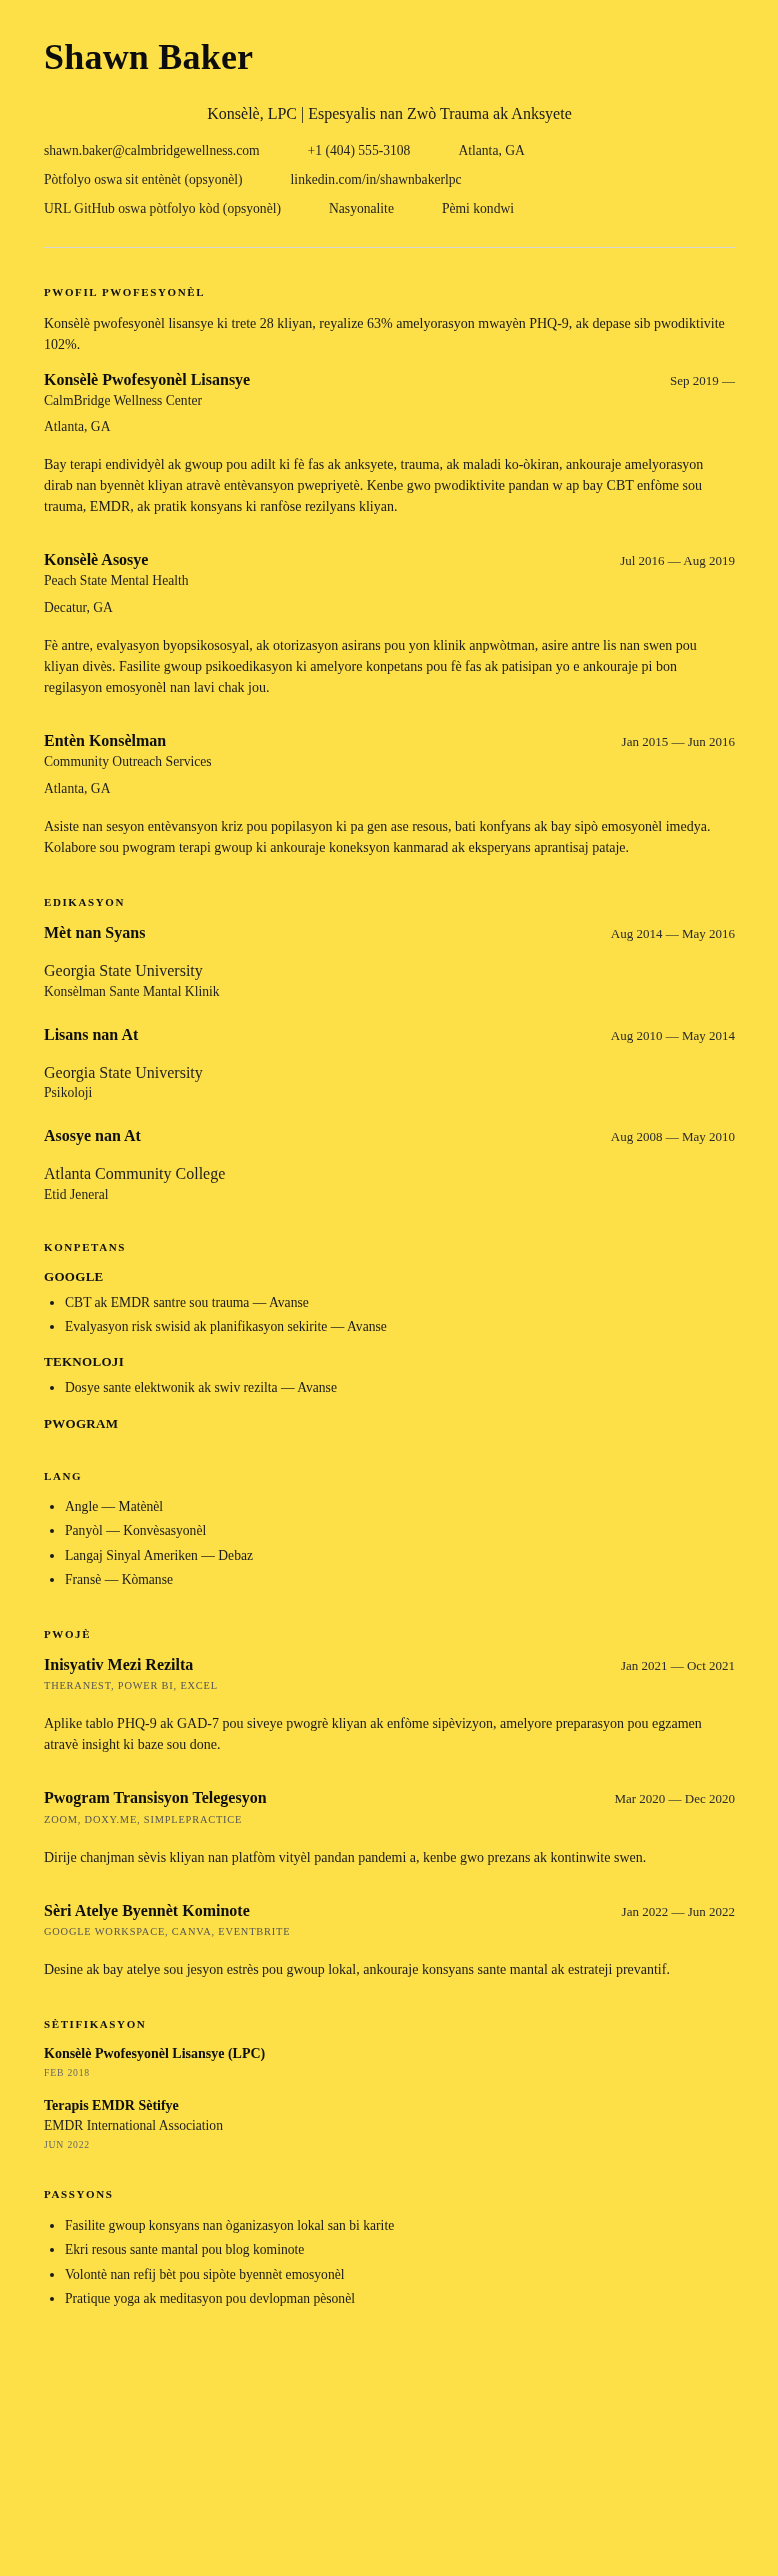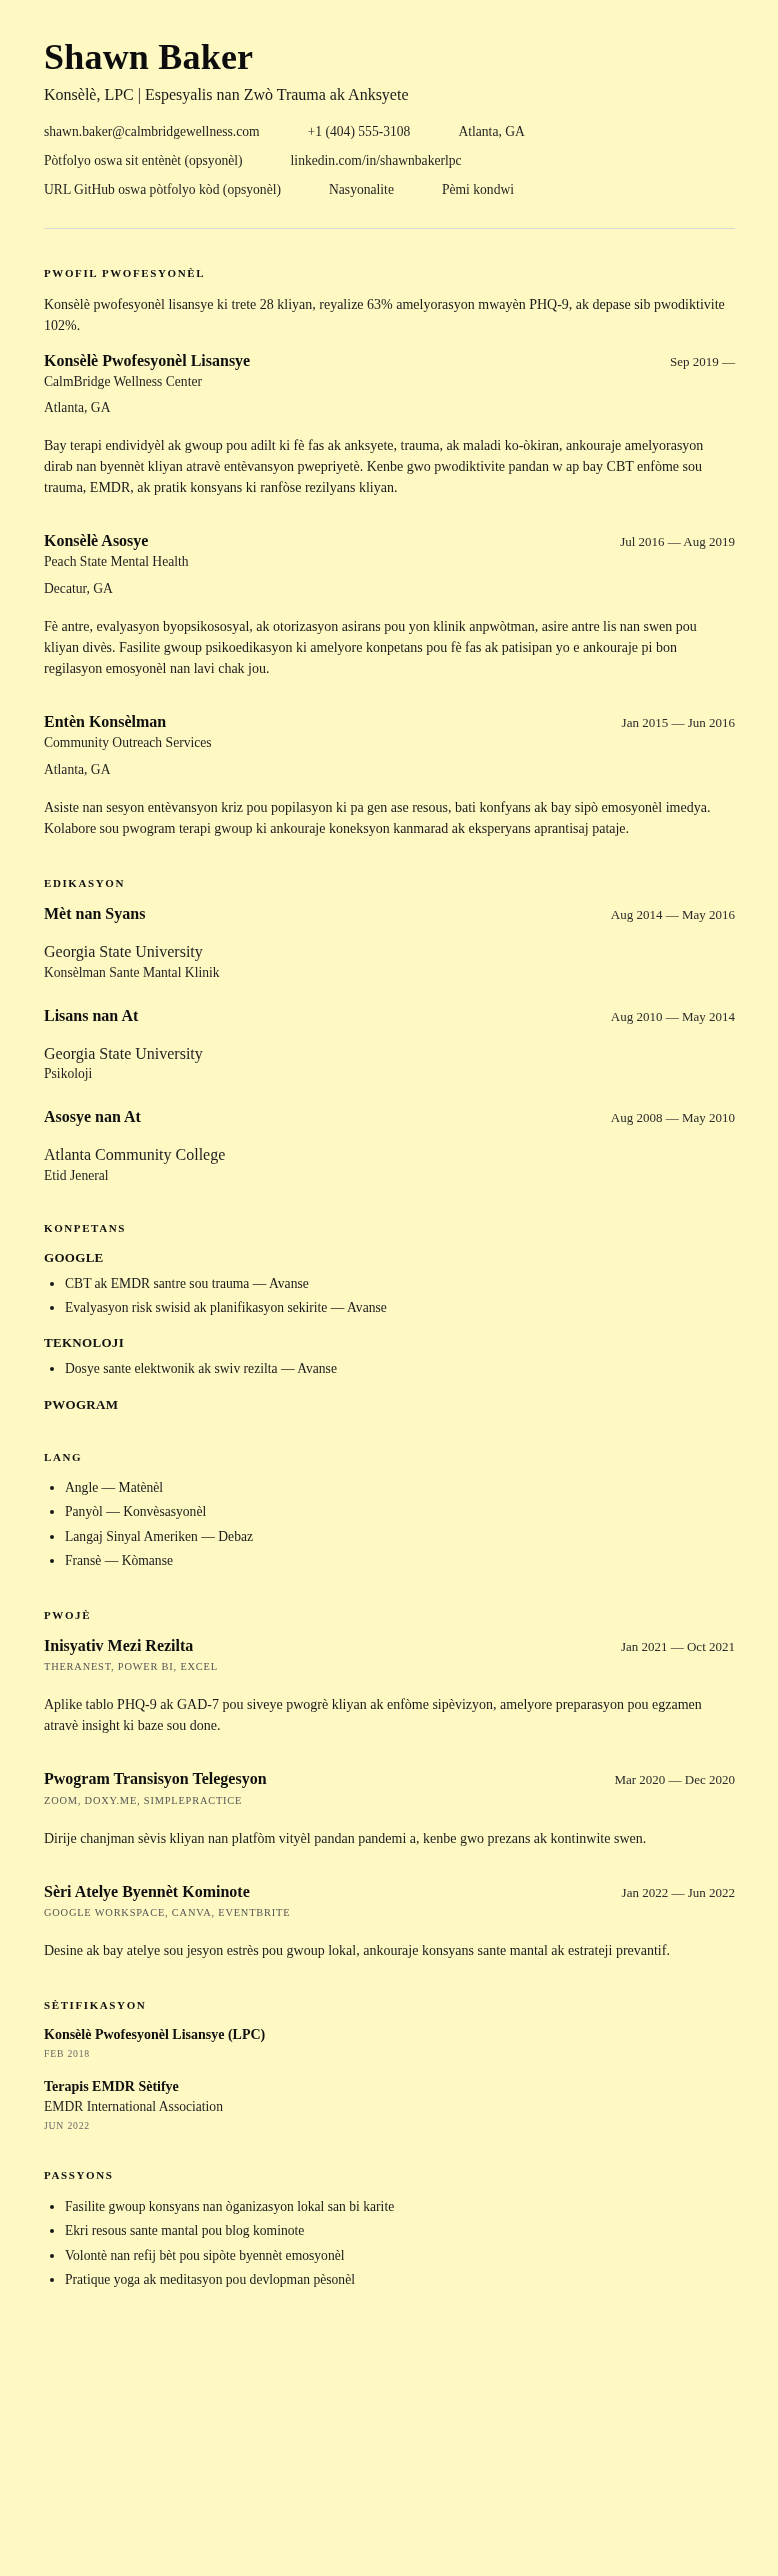--- a/index.html
+++ b/index.html
@@ -6,25 +6,25 @@
   html, body { background:#ffffff; }
   body {
     font-family: "Liberation Serif", "DejaVu Serif", serif;
     color:#141414;
   }
   .page {
     width:779px;
     min-height:2576px;
     margin:0 auto;
     padding:36px 44px 39px;
-    background:#fef9c3;
+    background:#fde047;
   }
   
   .name { font-size:36px; font-weight:700; letter-spacing:0.2px; color:#0d0d0d; }
-  .subtitle { font-size:16px; margin-top:8px; color:#1a1a1a; }
+  .subtitle { font-size:16px; margin-top:27px; color:#1a1a1a;text-align:center; }
   .contact-row { display:flex; flex-wrap:wrap; column-gap:19.5px; row-gap:3.9px; font-size:13.6px; color:#1f1f1f; margin-top:13px;gap:48px; }
   .contact-row.first { margin-top:19.5px; }
   hr.divider { border:none; border-top:0.6px solid #d8d8d8; margin-top:30px; }
 
   
   .sec-heading {
     margin-top:38px;
     font-size:11px;
     font-weight:700;
     letter-spacing:1.6px;

